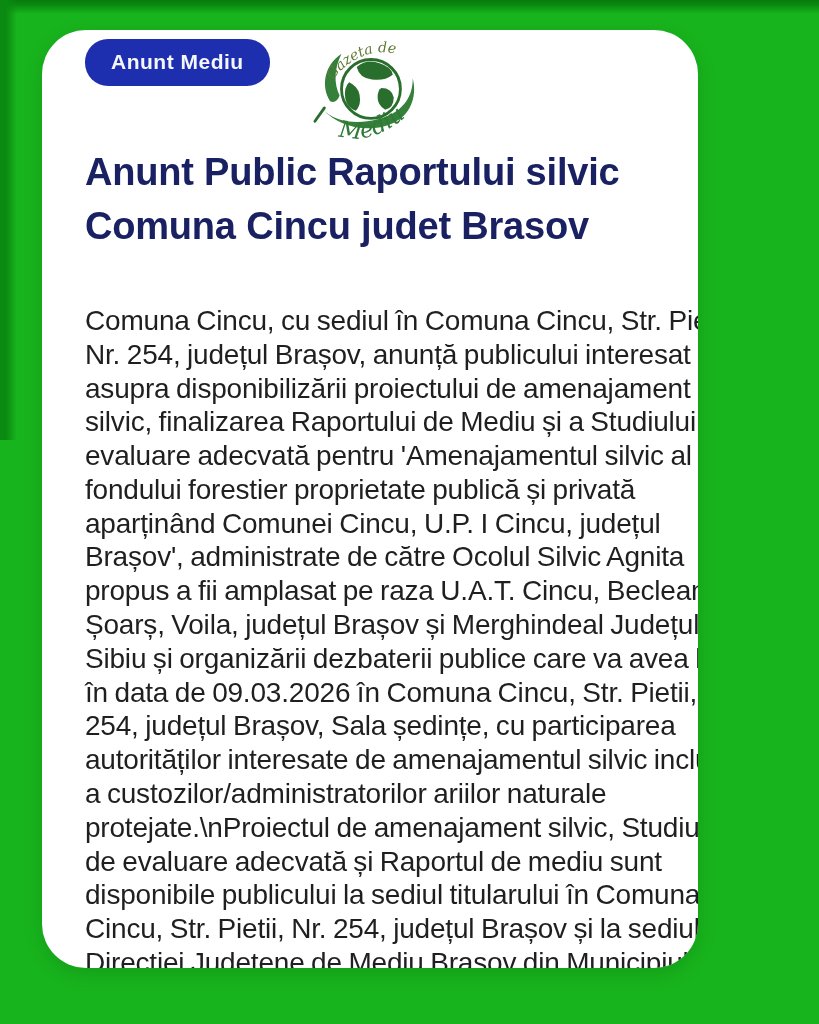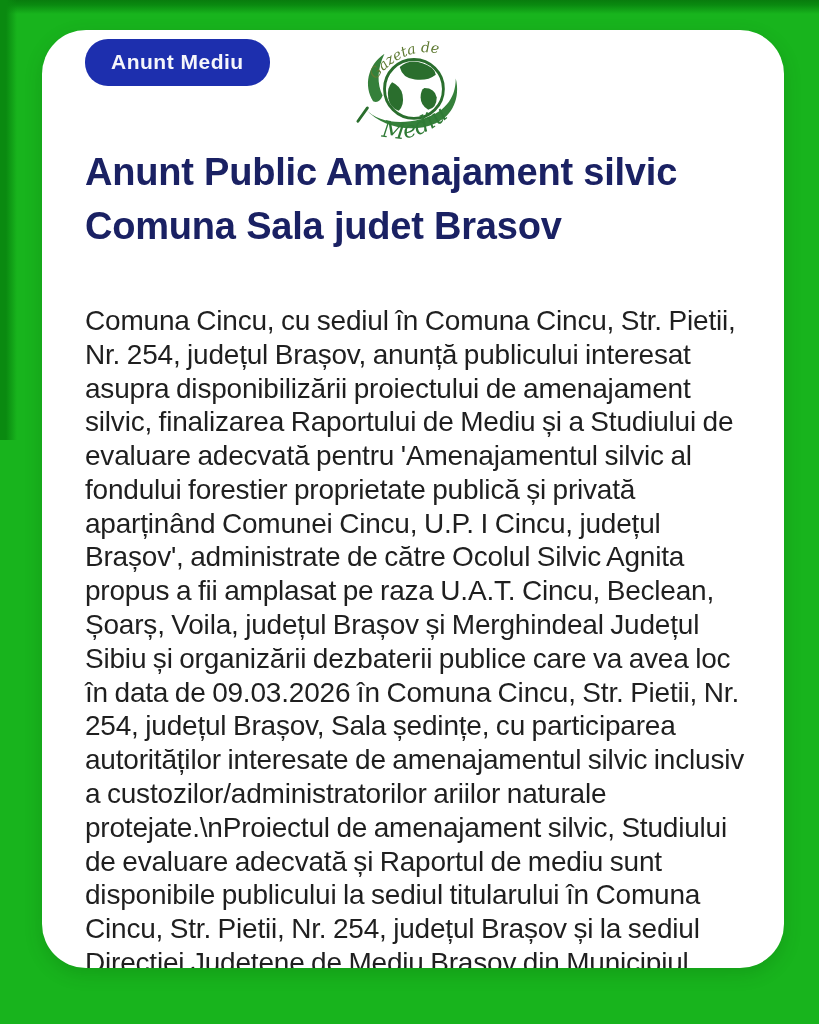--- a/index.html
+++ b/index.html
@@ -16,21 +16,21 @@
       linear-gradient(to right, #0a8a10 0px, #0a8a10 6px, rgba(10,138,16,0) 17px),
       linear-gradient(to bottom, #087c0d 0px, #0a8a10 5px, rgba(10,138,16,0) 14px);
     background-repeat: no-repeat;
     background-size: 100% 440px, 100% 100%;
   }
 
   .card {
     position: absolute;
     left: 42px;
     top: 30px;
-    width: 742px;
+    width: 656px;
     height: 938px;
     background: #ffffff;
     border-radius: 44px;
     box-shadow: 0 6px 18px rgba(0,60,0,0.18);
     overflow: hidden;
     padding: 8px 40px 0 43px;
   }
 
   .badge {
     display: inline-block;
@@ -106,18 +106,18 @@
       </g>
 
       <text font-family="DejaVu Serif, serif" font-size="15" font-style="italic" fill="#5f7a33">
         <textPath href="#arcTop" startOffset="8">Gazeta de</textPath>
       </text>
       <text font-family="DejaVu Serif, serif" font-size="24" font-style="italic" fill="#2f7a35">
         <textPath href="#arcBottom" startOffset="14">Mediu</textPath>
       </text>
     </svg>
 
-    <h1 class="title">Anunt Public Amenajament silvic Comuna Sala judet Brasov</h1>
+    <h1 class="title">Anunt Public Raportului silvic Comuna Cincu judet Brasov</h1>
 
     <p class="body-text">Comuna Cincu, cu sediul în Comuna Cincu, Str. Pietii, Nr. 254, județul Brașov, anunță publicului interesat asupra disponibilizării proiectului de amenajament silvic, finalizarea Raportului de Mediu și a Studiului de evaluare adecvată pentru 'Amenajamentul silvic al fondului forestier proprietate publică și privată aparținând Comunei Cincu, U.P. I Cincu, județul Brașov', administrate de către Ocolul Silvic Agnita propus a fii amplasat pe raza U.A.T. Cincu, Beclean, Șoarș, Voila, județul Brașov și Merghindeal Județul Sibiu și organizării dezbaterii publice care va avea loc în data de 09.03.2026 în Comuna Cincu, Str. Pietii, Nr. 254, județul Brașov, Sala ședințe, cu participarea autorităților interesate de amenajamentul silvic inclusiv a custozilor/administratorilor ariilor naturale protejate.\nProiectul de amenajament silvic, Studiului de evaluare adecvată și Raportul de mediu sunt disponibile publicului la sediul titularului în Comuna Cincu, Str. Pietii, Nr. 254, județul Brașov și la sediul Direcției Județene de Mediu Brașov din Municipiul Brașov, str. Politehnicii nr. 3, județul Brașov, în zilele de luni-joi între orele 8:00-16:30 și</p>
 
   </div>
 </div>
 
 </body></html>

